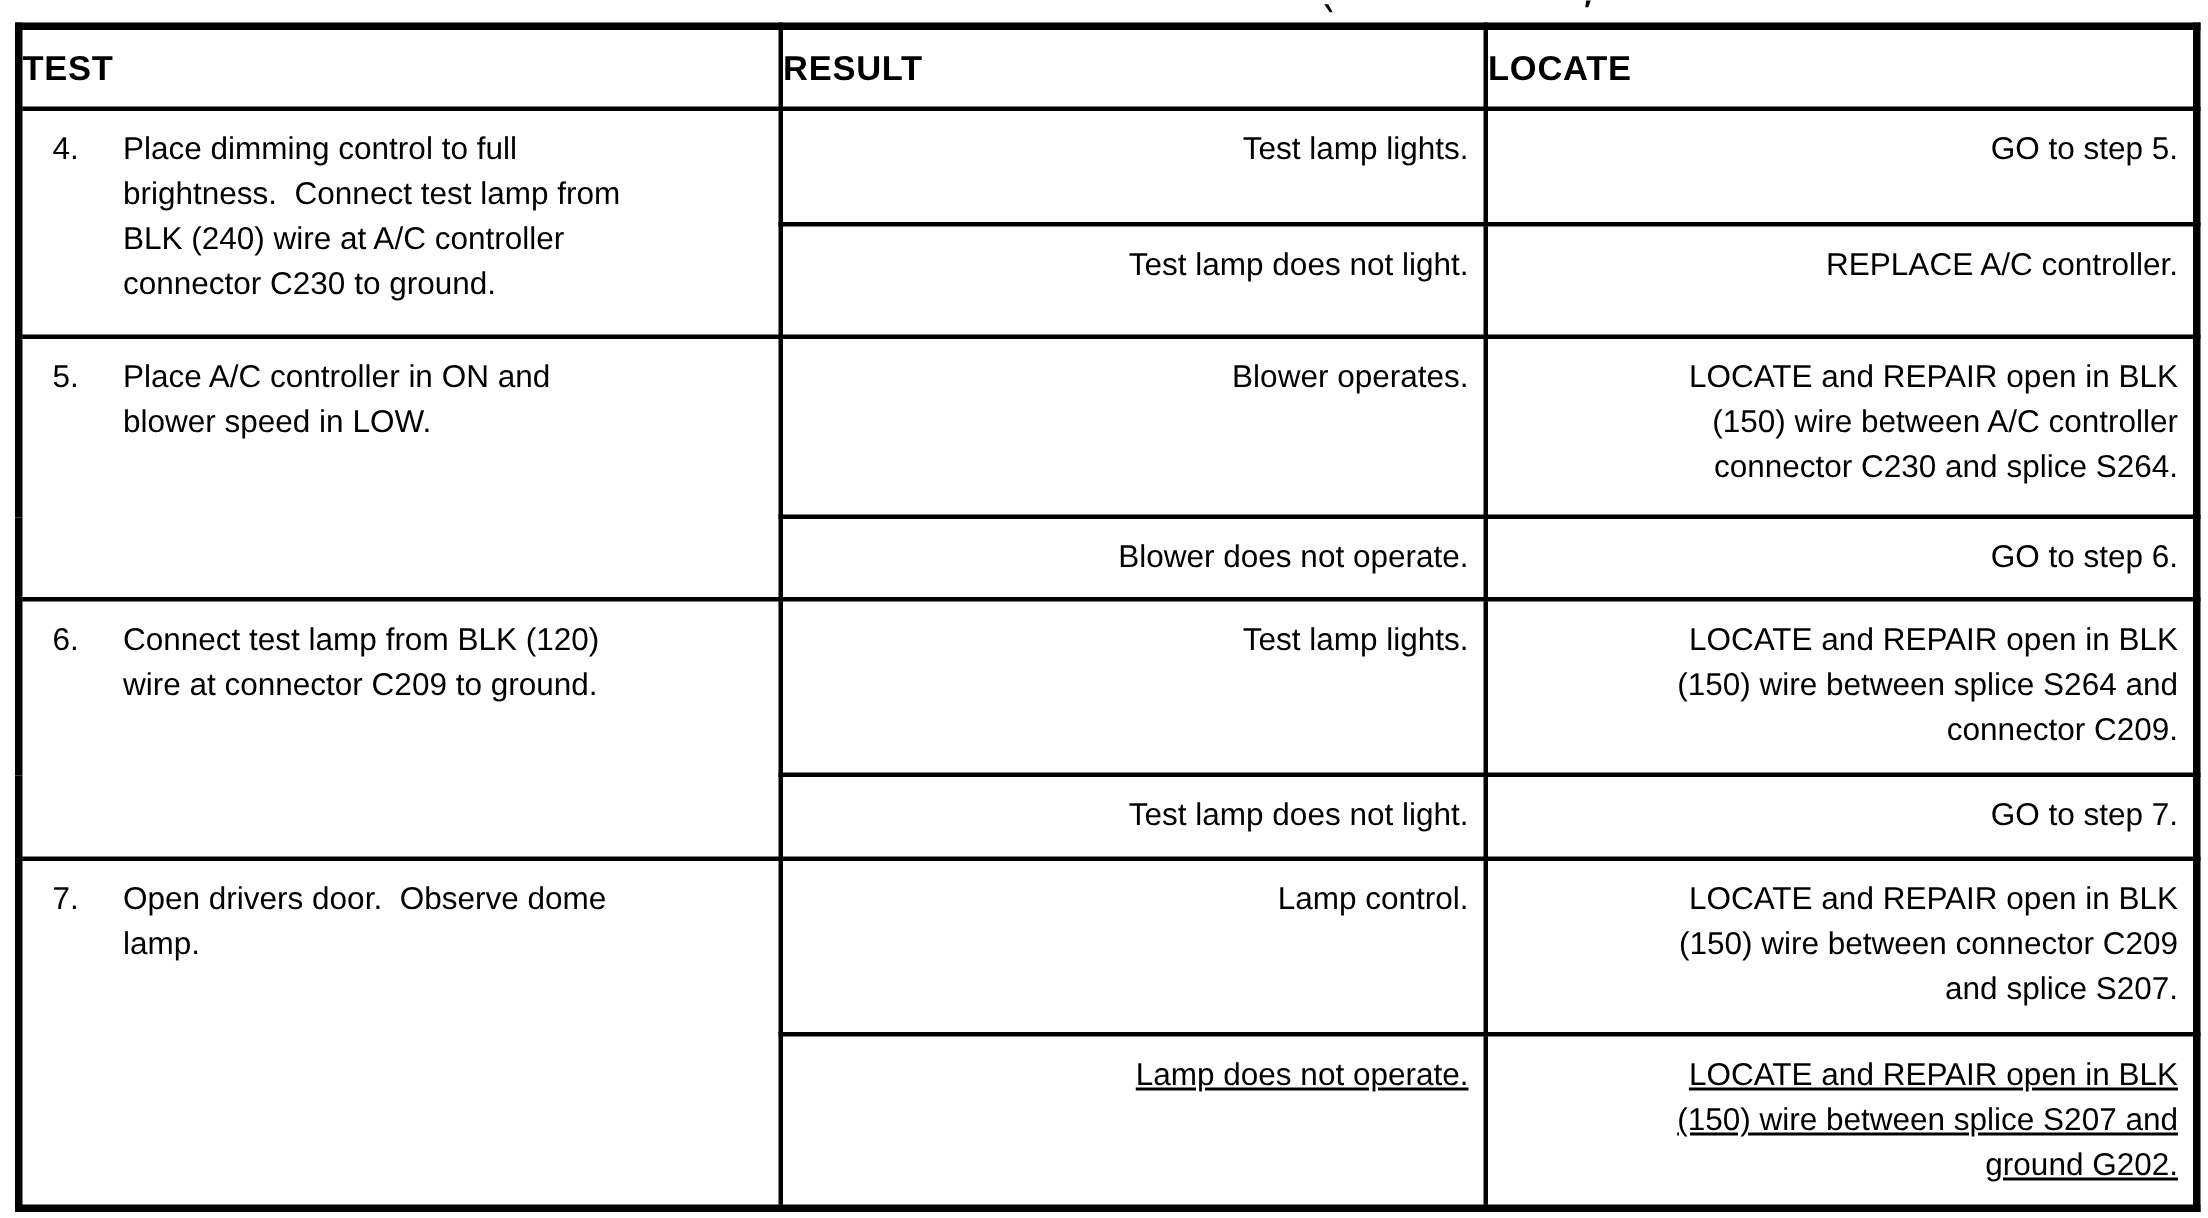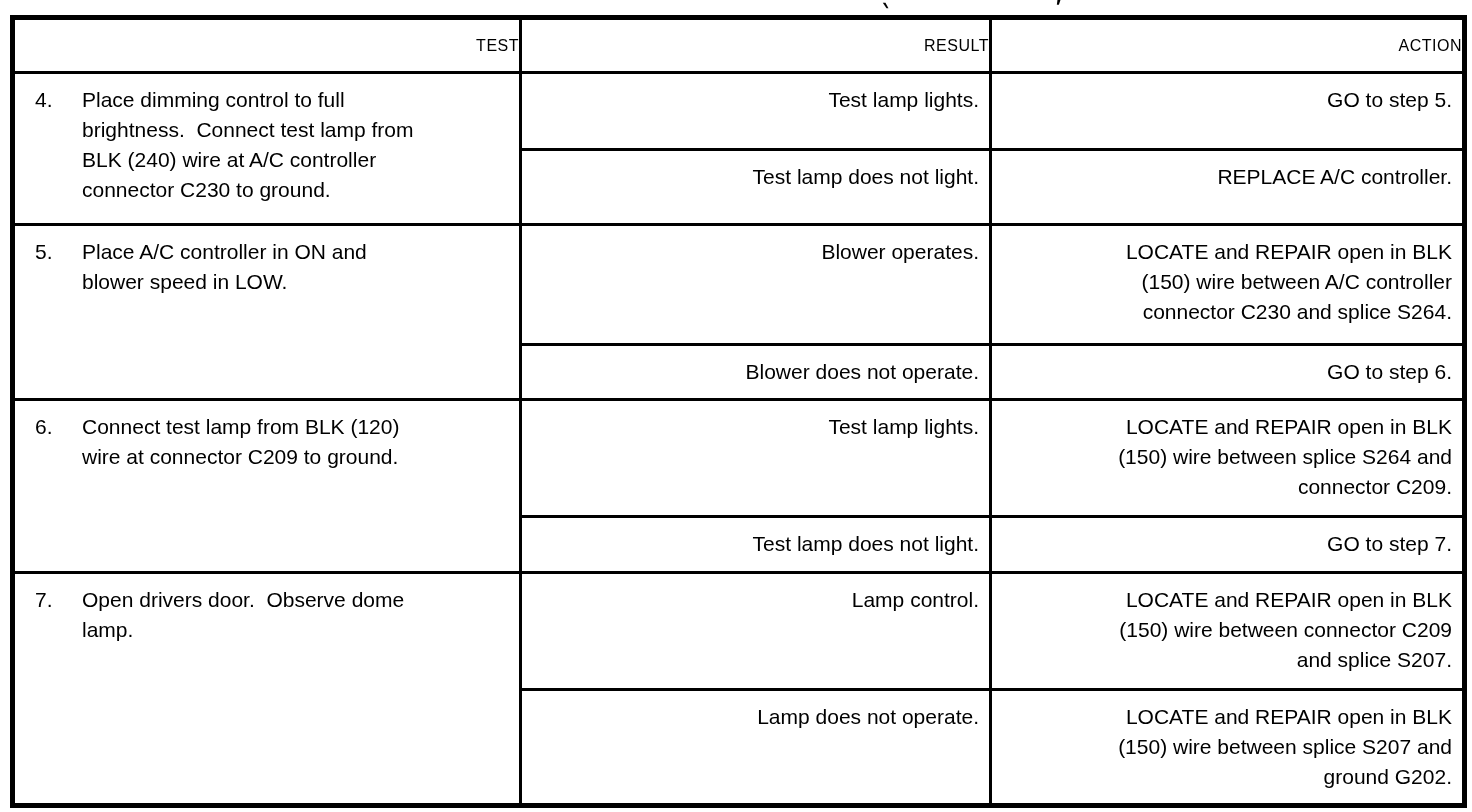--- a/index.html
+++ b/index.html
@@ -39,23 +39,23 @@
     table-layout: fixed;
     border: 5px solid #000;
   }
   .tstable th,
   .tstable td {
     border: 3px solid #000;
     vertical-align: top;
     overflow: hidden;
   }
   .tstable th {
-    font-size: 16px;
-    font-weight: normal;
-    text-align: right;
+    font-size: 23px;
+    font-weight: bold;
+    text-align: left;
     vertical-align: middle;
     letter-spacing: 0.5px;
     padding: 0;
   }
   .tstable td {
     font-size: 21px;
     line-height: 30px;
   }
   .result-cell, .action-cell {
     padding: 11px 10px 0 13px;
@@ -75,41 +75,41 @@
     white-space: pre-wrap;
   }
   tr.rh  { height: 55px; }
   tr.r4a { height: 77px; }
   tr.r4b { height: 75px; }
   tr.r5a { height: 120px; }
   tr.r5b { height: 55px; }
   tr.r6a { height: 117px; }
   tr.r6b { height: 56px; }
   tr.r7a { height: 117px; }
-  tr.r7b { height: 116px; }
+  tr.r7b { height: 116px; text-decoration: underline; }
 </style>
 </head>
 <body>
 
 <div class="scan-page">
 
   <span class="artifact artifact-1">‵</span>
   <span class="artifact artifact-2">′</span>
 
   <table class="tstable">
     <colgroup>
       <col style="width:508px">
       <col style="width:470px">
       <col style="width:474px">
     </colgroup>
     <thead>
       <tr class="rh">
         <th>TEST</th>
         <th>RESULT</th>
-        <th>ACTION</th>
+        <th>LOCATE</th>
       </tr>
     </thead>
     <tbody>
 
       <tr class="r4a">
         <td class="test-cell" rowspan="2">
           <div class="test-inner">
             <span class="step-num">4.</span>
             <span class="step-text">Place dimming control to full
 brightness.  Connect test lamp from

